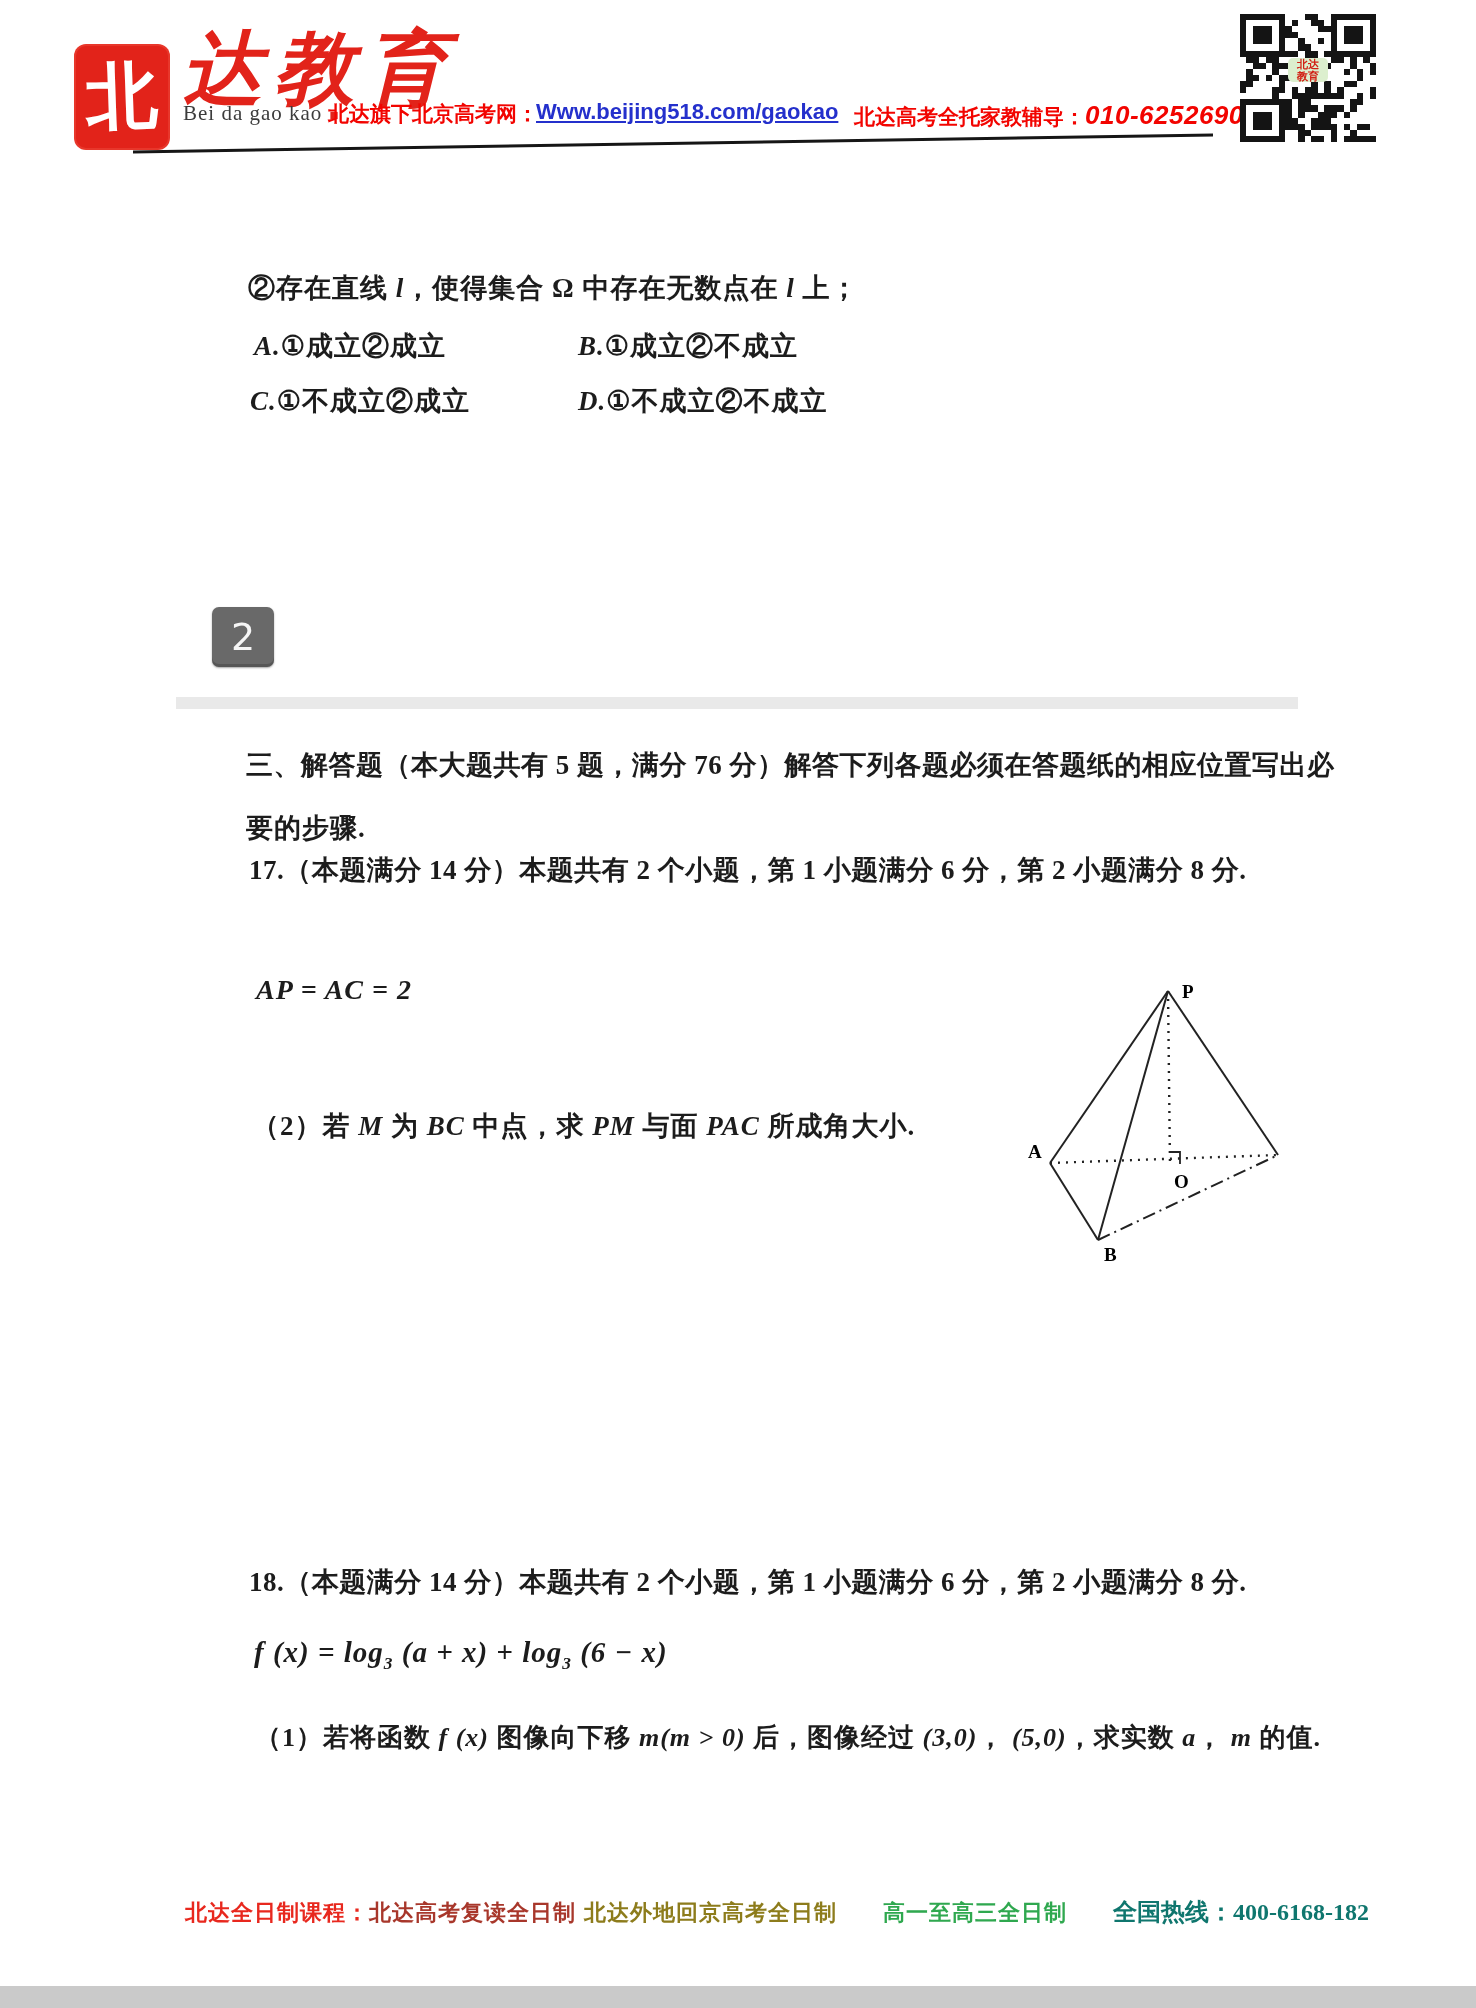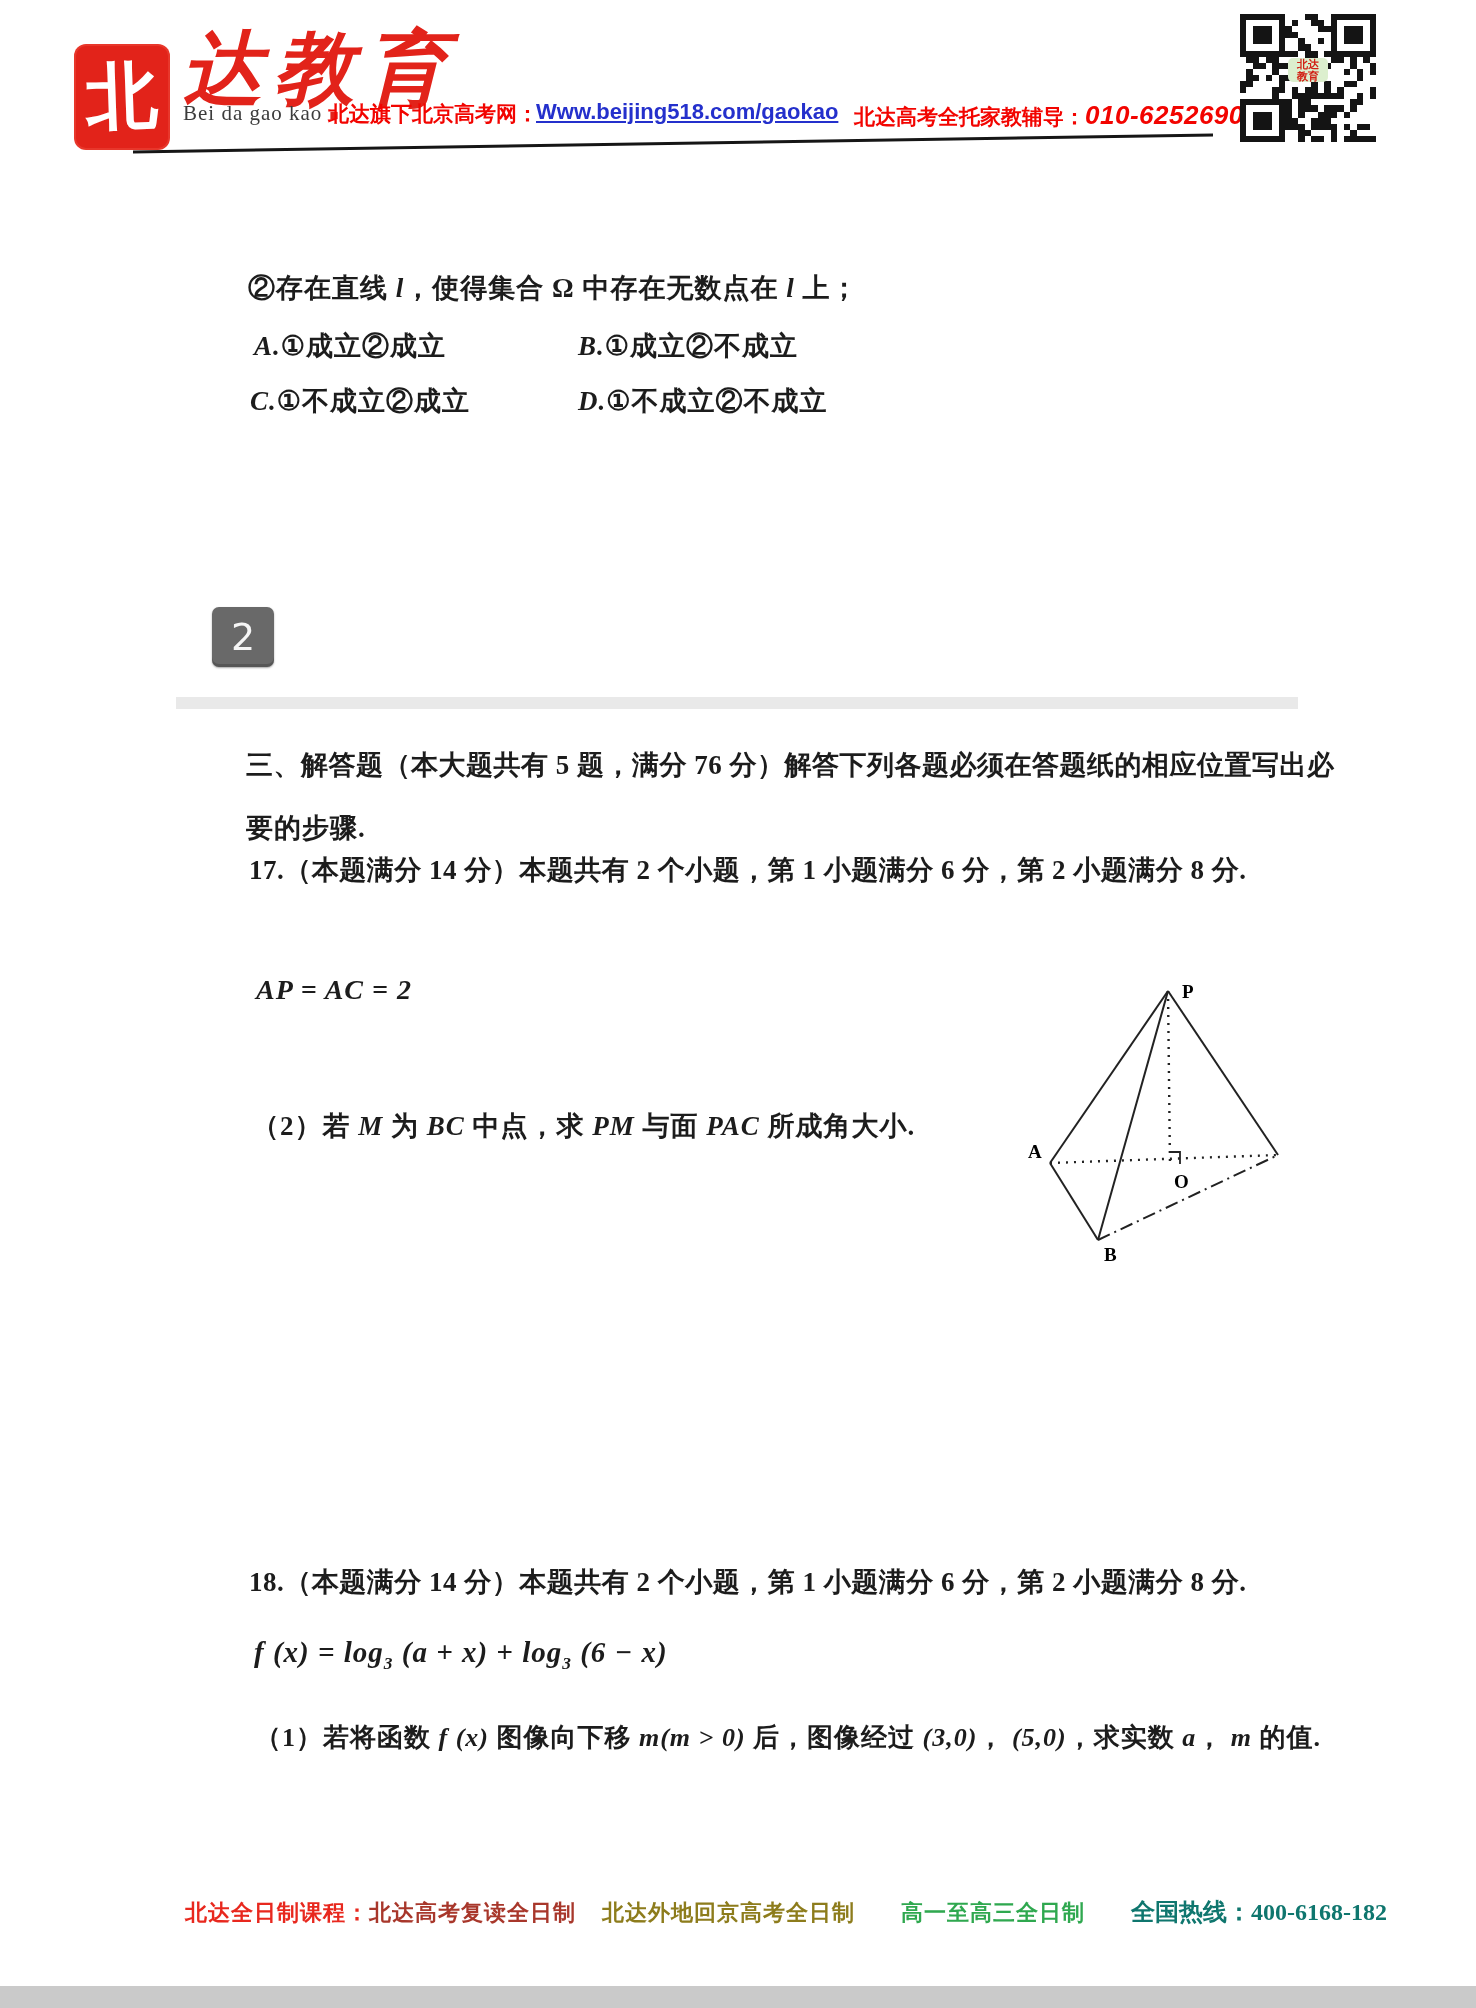--- a/index.html
+++ b/index.html
@@ -50,21 +50,21 @@
   }
   .band{position:absolute;left:176px;top:697px;width:1122px;height:12px;background:#e9e9e9;}
   .band-bottom{position:absolute;left:0;top:1986px;width:1476px;height:22px;background:#cacaca;}
   .eq{font-size:28px;letter-spacing:1px;}
   
   .footer{
     position:absolute;left:185px;top:1896px;font-size:22px;font-weight:700;
     letter-spacing:1px;white-space:nowrap;
     font-family:"Liberation Serif","DejaVu Serif",serif;
   }
-  .footer .gap{margin-left:26px;}
+  .footer .gap{margin-left:8px;}
   .footer .gap-lg{margin-left:46px;text-align:center;}
   .footer .phone{font-size:24px;letter-spacing:0;}
   svg text{font-family:"Liberation Serif","DejaVu Serif",serif;font-weight:700;}
 </style>
 </head>
 <body>
 
 <div class="page">
 
   <div>

